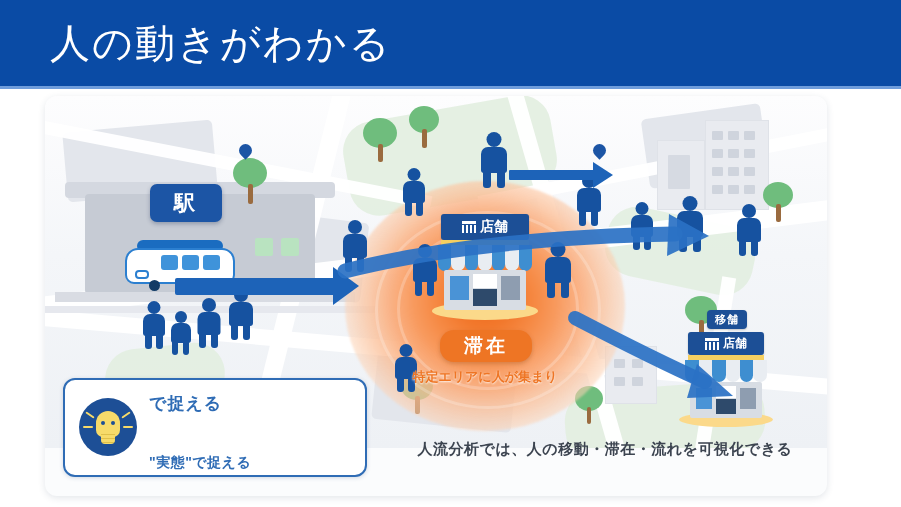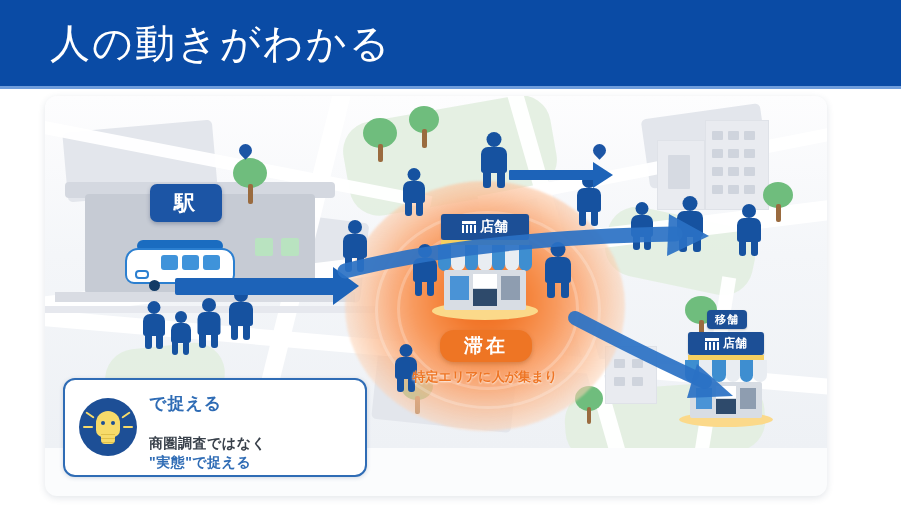--- a/index.html
+++ b/index.html
@@ -476,18 +476,18 @@
       <div class="ray" style="left:6px;top:16px;width:10px;transform:rotate(35deg);"></div>
       <div class="ray" style="left:42px;top:16px;width:10px;transform:rotate(-35deg);"></div>
       <div class="ray" style="left:4px;top:28px;width:10px;"></div>
       <div class="ray" style="left:44px;top:28px;width:10px;"></div>
       <div class="bulb"></div>
       <div class="bulb-eye" style="left:22px;"></div>
       <div class="bulb-eye" style="left:32px;"></div>
       <div class="bulb-base"></div>
     </div>
     <div class="legend-title">で捉える</div>
-    <div class="legend-line" style="top:55px;">商圏調査ではなく</div>
     <div class="legend-line accent" style="top:74px;">"実態"で捉える</div>
   </div>
 
+  <div class="caption">人流分析では、人の移動・滞在・流れを可視化できる</div>
 
 </div>
 
 </body></html>

